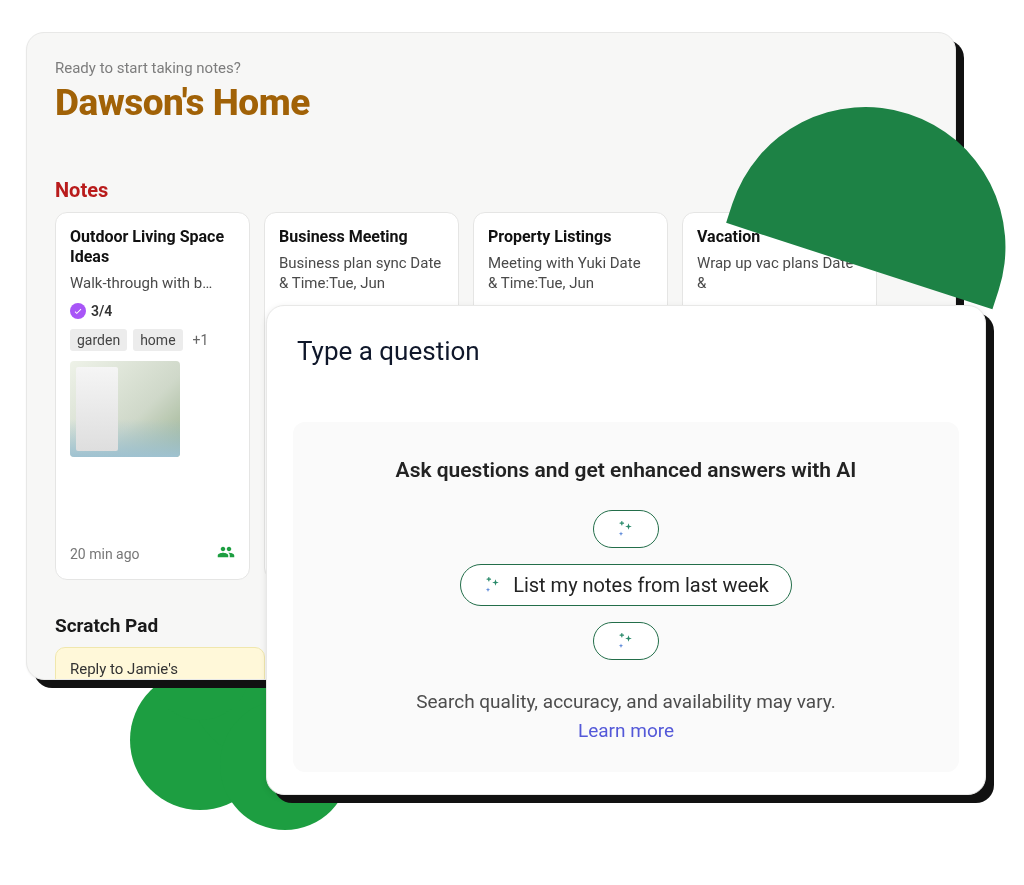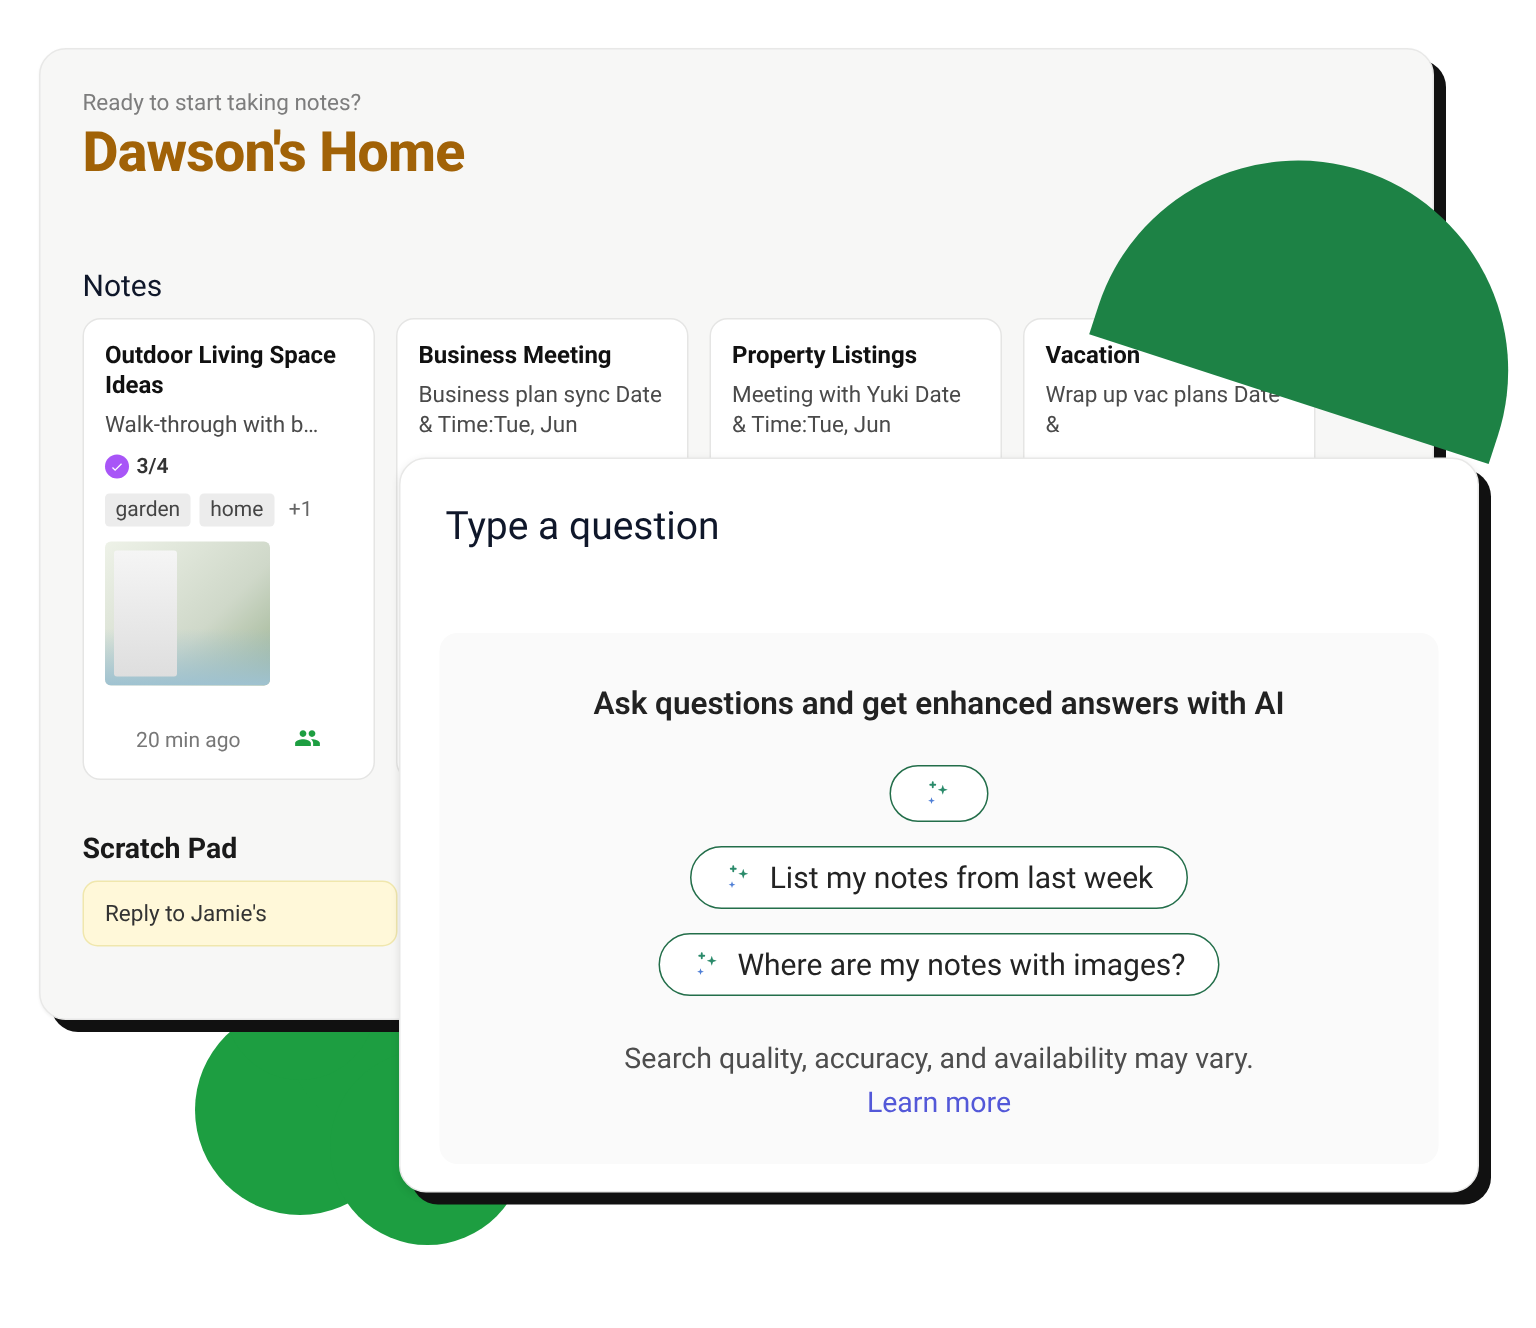--- a/index.html
+++ b/index.html
@@ -57,41 +57,41 @@
       z-index: 2;
       overflow: hidden;
     }
     .hp-hint {
       color: #7d7d7d; font-size: 15px;
     }
     .hp-title {
       font-size: 37px; font-weight: 800; color:#a16207; margin-top: 4px; letter-spacing: -0.5px;
     }
     .hp-section-heading {
-      font-size: 20px; font-weight: 400; color:#0f172a; margin-top: 54px; margin-bottom: 10px;
+      font-size: 20px; font-weight: 700; color:#b91c1c; margin-top: 54px; margin-bottom: 10px;
     }
     .notes-row {
       display:flex; gap:14px;
     }
     .note-card {
       background:#fff; border:1px solid #e5e5e4; border-radius:12px; padding:14px 14px 14px 14px; width:195px; flex-shrink:0;
     }
-    .note-card.primary { width:195px; height:308px; display:flex; flex-direction:column; position:relative;}
+    .note-card.primary { width:195px; height:368px; display:flex; flex-direction:column; position:relative;}
     .note-title { font-size:16px; font-weight:700; color:#111; line-height:1.25; }
     .note-snippet { font-size:15px; color:#4a4a4a; margin-top:6px; line-height:1.35; }
     .note-tags-row { display:flex; gap:6px; align-items:center; margin-top:10px; flex-wrap:wrap;}
     .badge-count { display:flex; align-items:center; gap:5px; background:transparent; color:#333; font-size:14px; font-weight:600;}
     .badge-check { width:16px; height:16px; border-radius:50%; background:#a855f7; display:inline-flex; align-items:center; justify-content:center;}
     .badge-check svg { width:10px; height:10px; fill:#fff; }
     .tag { background:#ececec; color:#444; border-radius:3px; padding:3px 7px; font-size:14px; }
     .tag-more { color:#666; font-size:14px; padding:2px 4px;}
     .thumb { margin-top:10px; width:110px; height:96px; border-radius:4px; background:linear-gradient(135deg,#eef2e8 0%, #cfd8c9 60%, #9bb28f 100%); position:relative; overflow:hidden;}
     .thumb::before { content:""; position:absolute; left:0; right:0; bottom:0; height:40%; background:linear-gradient(0deg,#9fc2d1 0%, rgba(255,255,255,0) 100%);}
     .thumb::after { content:""; position:absolute; left:6px; top:6px; width:42px; height:84px; background:linear-gradient(180deg,#f5f5f5,#dedede); border-radius:2px;}
-    .note-footer { margin-top:auto; display:flex; align-items:center; justify-content:center;gap:36px;}
+    .note-footer { margin-top:auto; display:flex; align-items:center; justify-content:space-between;gap:36px;}
     .note-time { color:#777; font-size:14px;}
     .people-icon svg{ width:18px; height:18px; fill:#1d9e41; }
 
     .scratch-heading { font-size:19px; font-weight:700; color:#1a1a1a; margin-top:34px; margin-bottom:10px;}
     .scratch { background:#fff8d9; border:1px solid #f0e7ad; border-radius:10px; padding:12px 14px; width:210px; color:#333; font-size:15px;}
 
     
     .ai-card {
       position:absolute;
       left:266px; top:305px;
@@ -226,20 +226,19 @@
       <div class="sugg">
         <span class="sparkle-icon">
           <svg viewBox="0 0 24 24">
               <g fill="none" stroke="#2a8a6a" stroke-width="1.5" stroke-linecap="round">
                 <path d="M7 3v4M5 5h4"></path>
                 <path d="M15 5l1 3 3 1-3 1-1 3-1-3-3-1 3-1z" fill="#2a8a6a" stroke="none"></path>
                 <path d="M6 15l.7 2 2 .7-2 .7-.7 2-.7-2-2-.7 2-.7z" fill="#4f7fd6" stroke="none"></path>
               </g>
             </svg>
         </span>
-        <span>Where are my notes with images?</span>
       </div>
     </div>
 
     <div class="disclaimer">Search quality, accuracy, and availability may vary.</div>
     <div class="learn-more">Learn more</div>
   </div>
 </div>
 
 </body></html>

